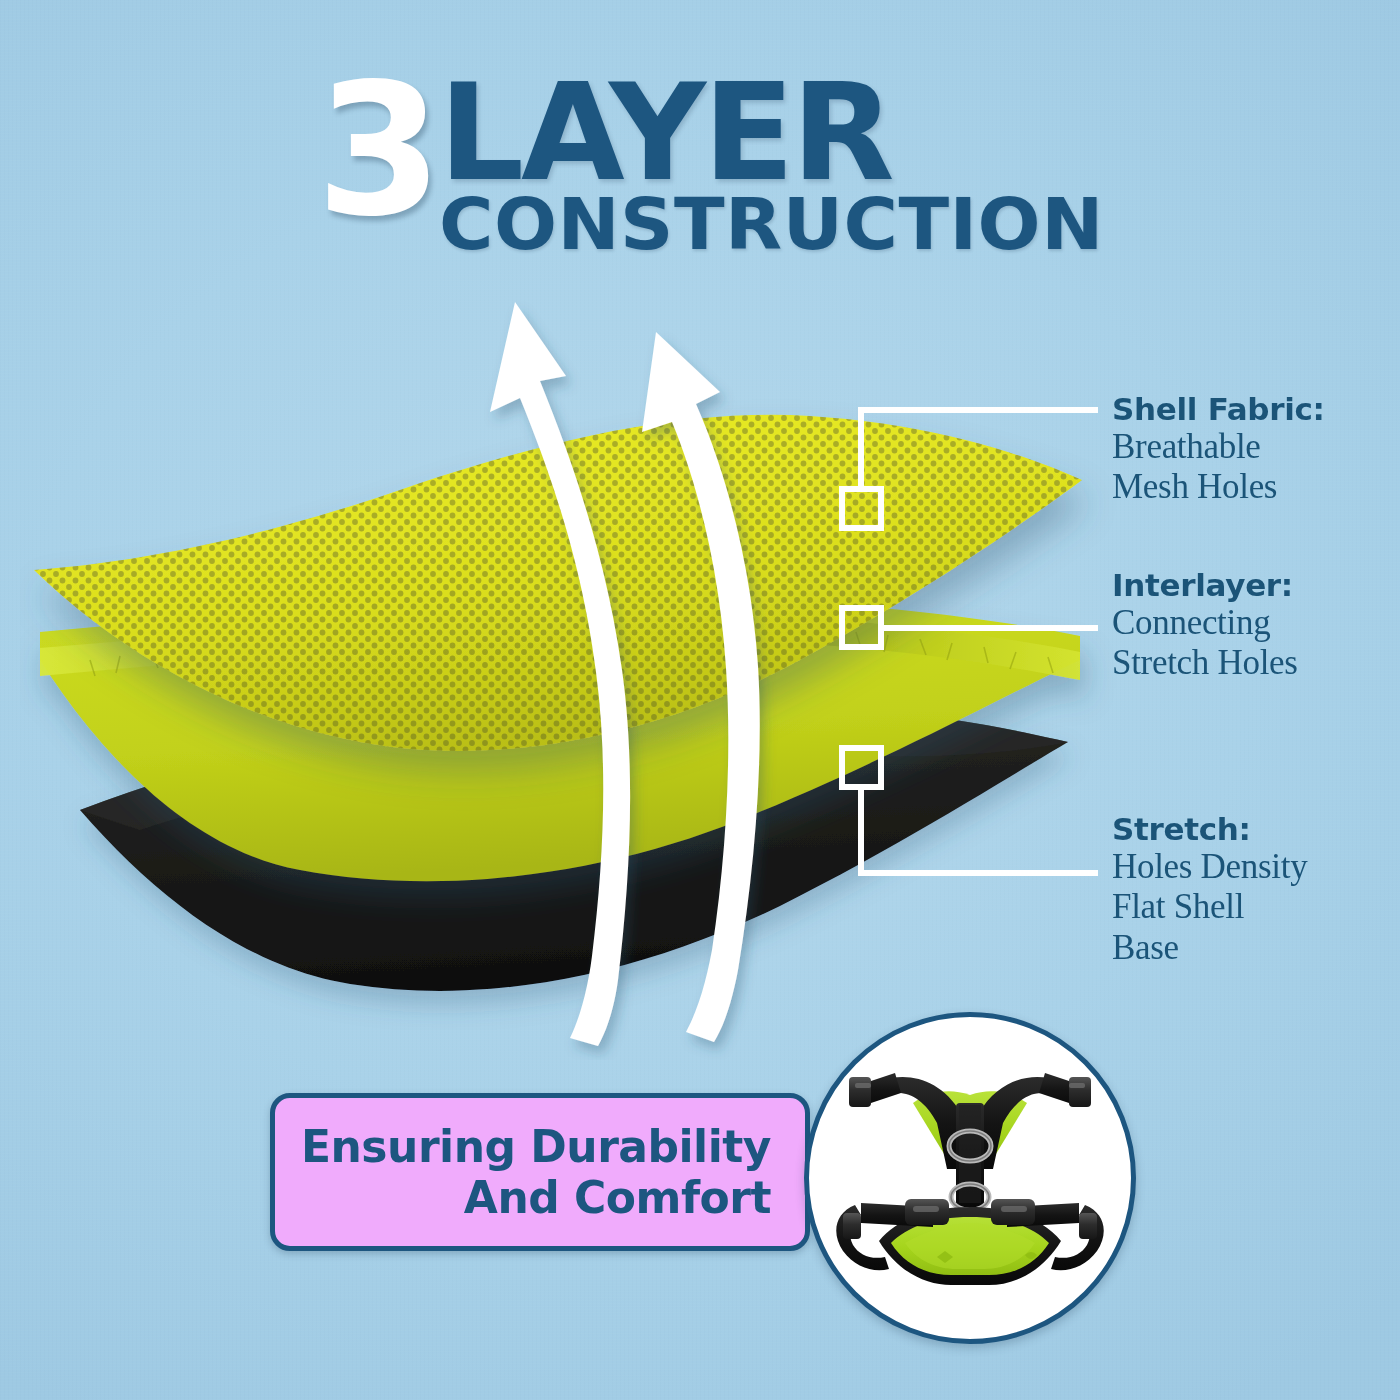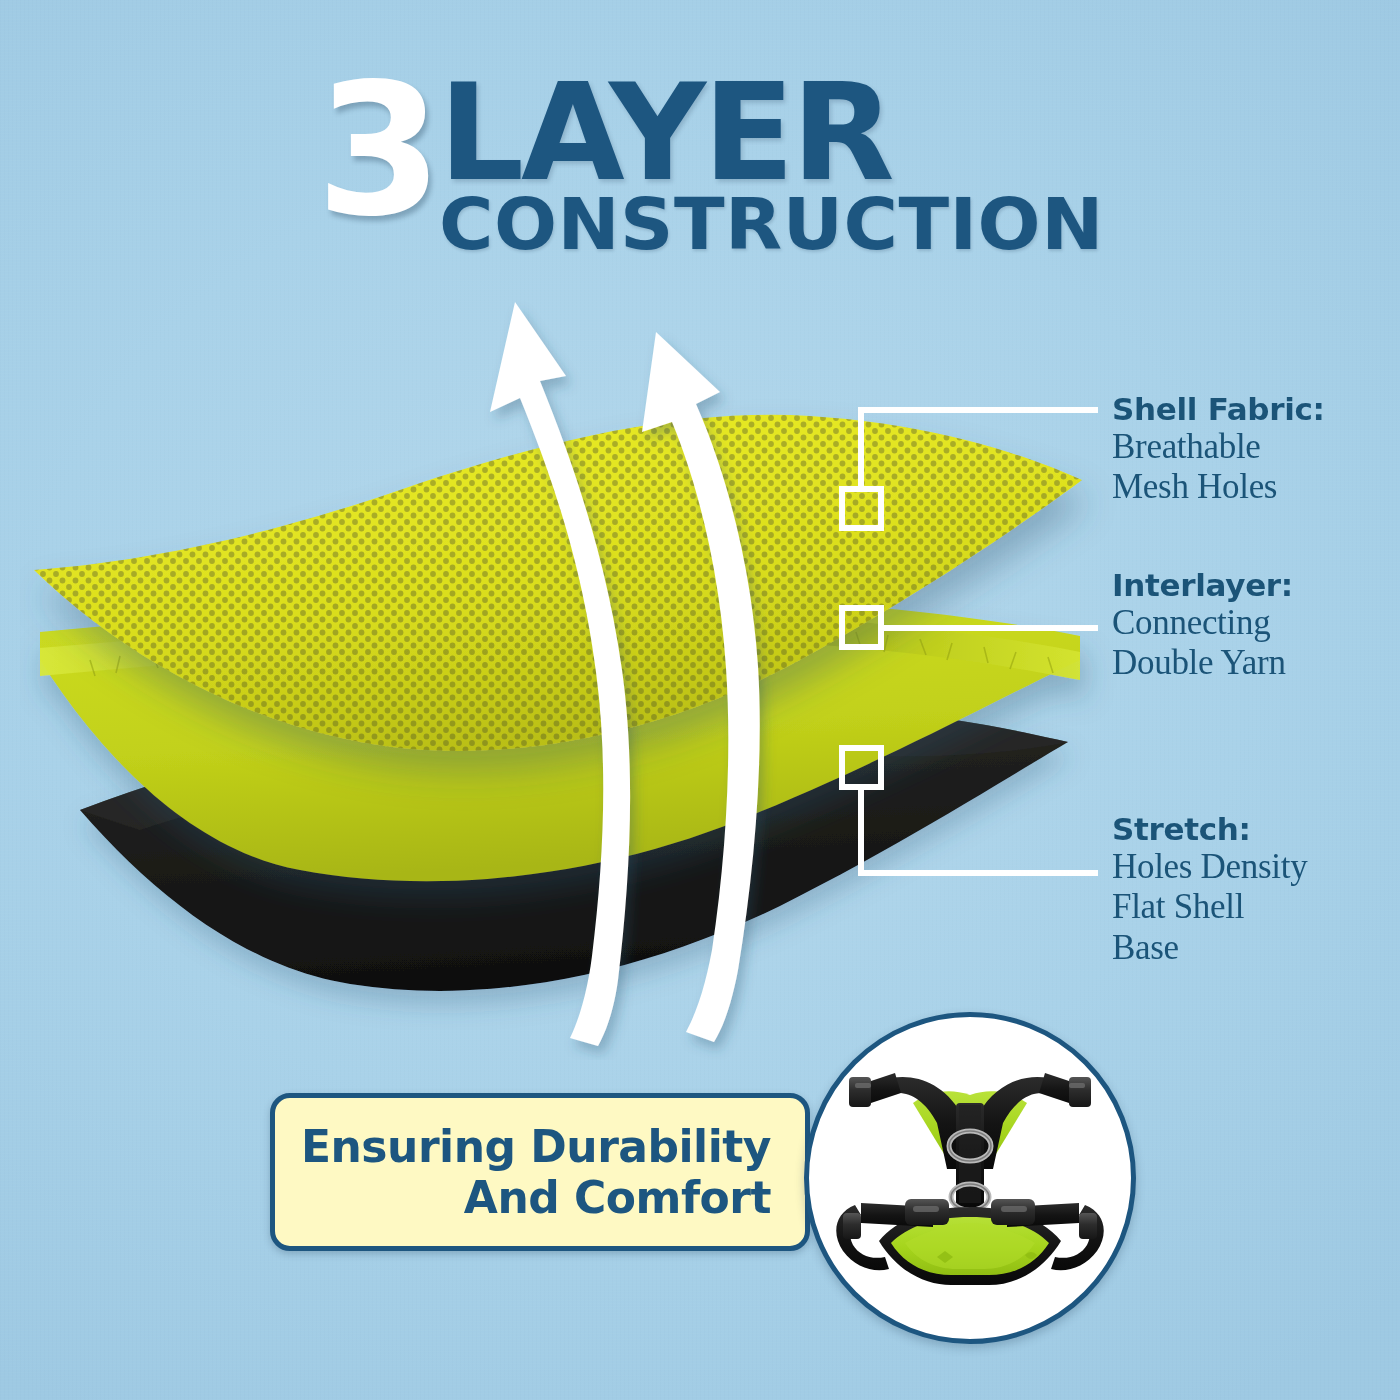--- a/index.html
+++ b/index.html
@@ -64,21 +64,21 @@
   .callout .c-body{font-weight:400;font-size:35px;line-height:1.16;letter-spacing:-.3px;font-family:Liberation Serif, serif;}
   #callout-shell{left:1112px;top:392px;width:270px;}
   #callout-inter{left:1112px;top:568px;width:270px;}
   #callout-lining{left:1112px;top:812px;width:280px;}
 
   .leaders{position:absolute;left:0;top:0;width:1400px;height:1400px;pointer-events:none;}
 
   
   .banner{
     position:absolute;left:270px;top:1093px;width:540px;height:158px;
-    background:#fef9c3;border:5px solid #1d5680;border-radius:20px;
+    background:#f0abfc;border:5px solid #1d5680;border-radius:20px;
     box-shadow:0 3px 7px rgba(30,60,85,.25);
     display:flex;align-items:center;justify-content:flex-end;
     box-sizing:border-box;padding:0 34px 0 16px;
   }
   .banner-text{
     color:#1d5680;font-family:"DejaVu Sans", sans-serif;font-weight:700;
     font-size:44px;line-height:1.16;text-align:right;letter-spacing:-.5px;
   }
 
   
@@ -242,21 +242,21 @@
 
   <div class="callout" id="callout-shell">
     <div class="c-title">Shell Fabric:</div>
     <div class="c-body">Breathable</div>
     <div class="c-body">Mesh Holes</div>
   </div>
 
   <div class="callout" id="callout-inter">
     <div class="c-title">Interlayer:</div>
     <div class="c-body">Connecting</div>
-    <div class="c-body">Double Yarn</div>
+    <div class="c-body">Stretch Holes</div>
   </div>
 
   <div class="callout" id="callout-lining">
     <div class="c-title">Stretch:</div>
     <div class="c-body">Holes Density</div>
     <div class="c-body">Flat Shell</div>
     <div class="c-body">Base</div>
   </div>
 
   <div class="banner">

